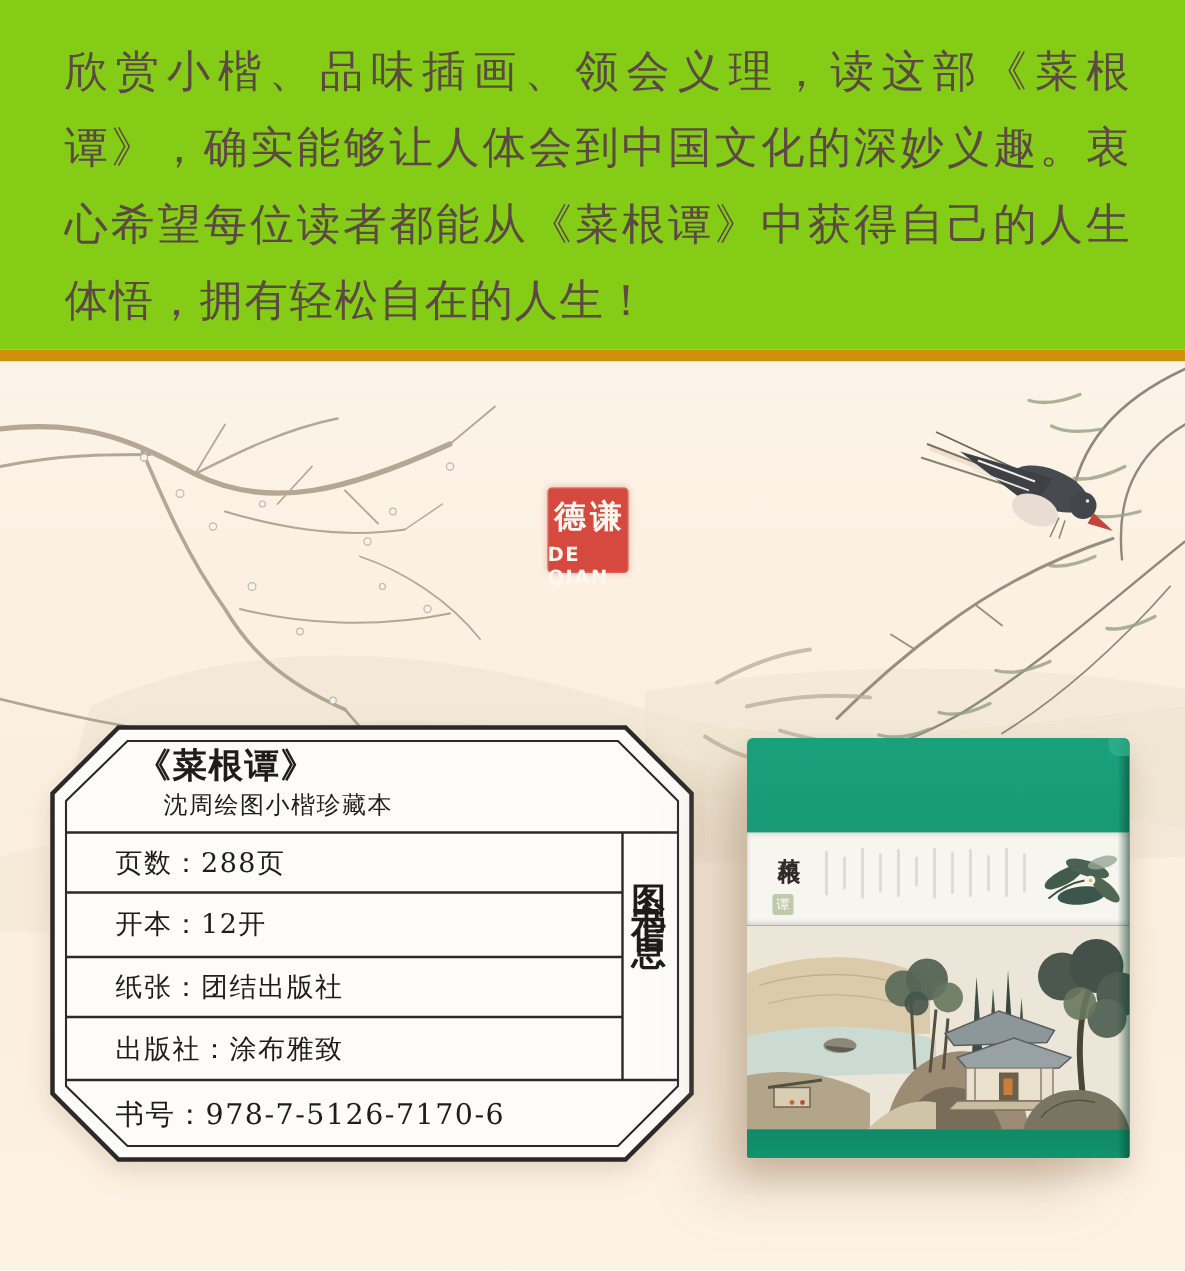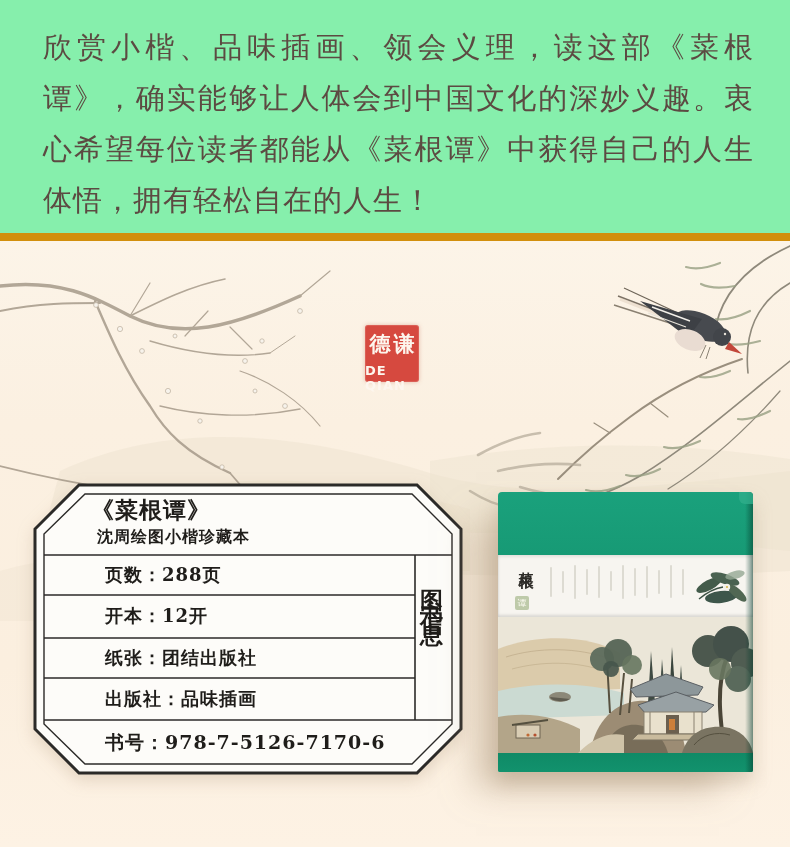--- a/index.html
+++ b/index.html
@@ -14,21 +14,21 @@
   }
   *{margin:0;padding:0;box-sizing:border-box;}
   html,body{width:790px;}
   body{
     width:790px;height:847px;position:relative;overflow:hidden;
     background:#ffffff;
     font-family:"DejaVu Serif","Liberation Serif",serif;
   }
   
   .intro-section{
-    position:absolute;left:0;top:0;width:790px;height:233px;background:#86efac;
+    position:absolute;left:0;top:0;width:790px;height:233px;background:#84cc16;
   }
   .intro-text{
     padding:22px 36px 0 43px;
     font-size:29px;line-height:51px;letter-spacing:1px;
     color:var(--intro-text);
     text-align:justify;
   }
   
   .divider-bar{
     position:absolute;left:0;top:233px;width:790px;height:8px;
@@ -52,22 +52,22 @@
     color:#fdf6ee;font-size:21px;font-weight:bold;line-height:30px;
   }
   .seal-caption{
     color:#fdf6ee;font-size:13px;font-weight:bold;letter-spacing:1px;
     font-family:"DejaVu Sans","Liberation Sans",sans-serif;margin-top:4px;
   }
   
   .info-panel{position:absolute;left:33px;top:242px;width:430px;height:368px;filter:drop-shadow(0 6px 8px rgba(160,130,100,.25));}
   .info-panel svg{position:absolute;left:0;top:0;}
   .panel-title{position:absolute;left:58px;top:12px;font-size:23px;font-weight:bold;color:var(--panel-text);letter-spacing:1px;}
-  .panel-subtitle{position:absolute;left:64px;top:44px;font-size:16px;font-weight:bold;color:var(--panel-text);letter-spacing:1px;}
-  .panel-row{position:absolute;left:72px;font-size:18px;font-weight:bold;color:var(--panel-text);letter-spacing:1px;}
+  .panel-subtitle{position:absolute;left:76px;top:44px;font-size:16px;font-weight:normal;color:var(--panel-text);letter-spacing:1px;}
+  .panel-row{position:absolute;left:44px;font-size:18px;font-weight:normal;color:var(--panel-text);letter-spacing:1px;}
   .row-0{top:80px;}
   .row-1{top:121px;}
   .row-2{top:163px;}
   .row-3{top:204px;}
   .row-4{top:247px;font-size:19px;}
   .panel-side-label{
     position:absolute;left:385px;top:88px;width:30px;height:142px;
     writing-mode:vertical-rl;text-orientation:upright;
     font-size:23px;font-weight:bold;color:var(--panel-text);letter-spacing:11px;
   }
@@ -231,21 +231,21 @@
       <line x1="11" y1="155" x2="382" y2="155" stroke="var(--panel-border)" stroke-width="1.6"></line>
       <line x1="11" y1="195" x2="382" y2="195" stroke="var(--panel-border)" stroke-width="1.6"></line>
       <line x1="11" y1="237" x2="419" y2="237" stroke="var(--panel-border)" stroke-width="1.6"></line>
       <line x1="382" y1="72" x2="382" y2="237" stroke="var(--panel-border)" stroke-width="1.6"></line>
     </svg>
     <div class="panel-title">《菜根谭》</div>
     <div class="panel-subtitle">沈周绘图小楷珍藏本</div>
     <div class="panel-row row-0">页数：288页</div>
     <div class="panel-row row-1">开本：12开</div>
     <div class="panel-row row-2">纸张：团结出版社</div>
-    <div class="panel-row row-3">出版社：品味插画</div>
+    <div class="panel-row row-3">出版社：涂布雅致</div>
     <div class="panel-row row-4">书号：978-7-5126-7170-6</div>
     <div class="panel-side-label">图书信息</div>
   </div>
 
   <div class="book-box">
 
     <div class="wrap-band">
       <div class="wrap-title">菜根</div>
       <div class="wrap-title-seal">谭</div>
       <div class="faint-col" style="left:52px;top:12px;height:30px"></div>

